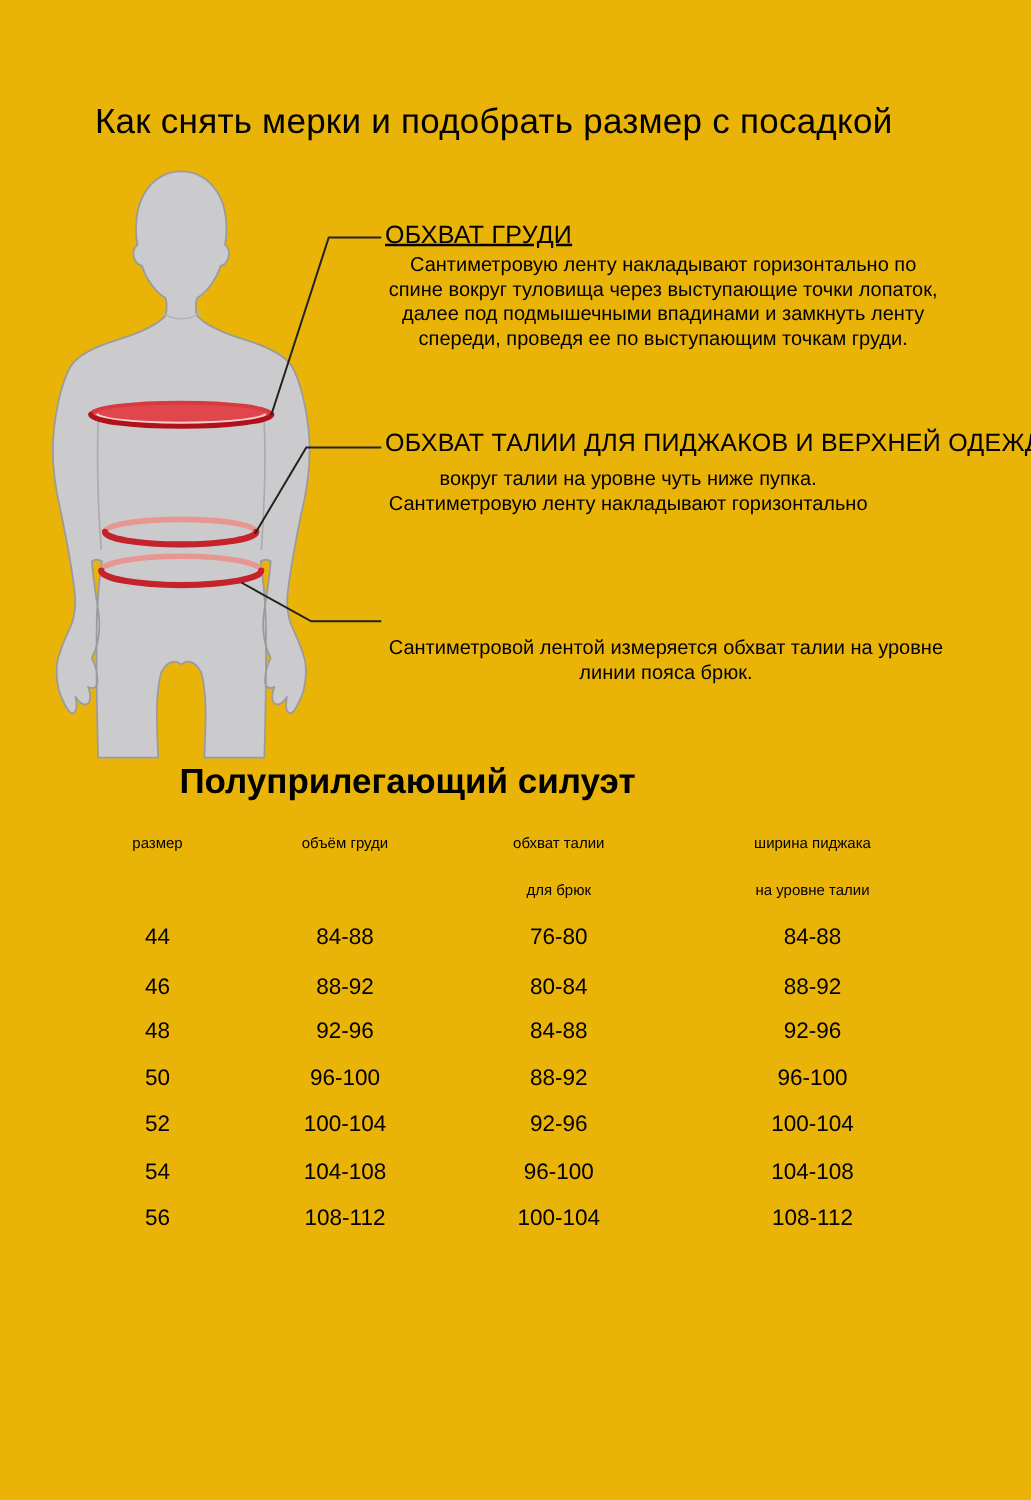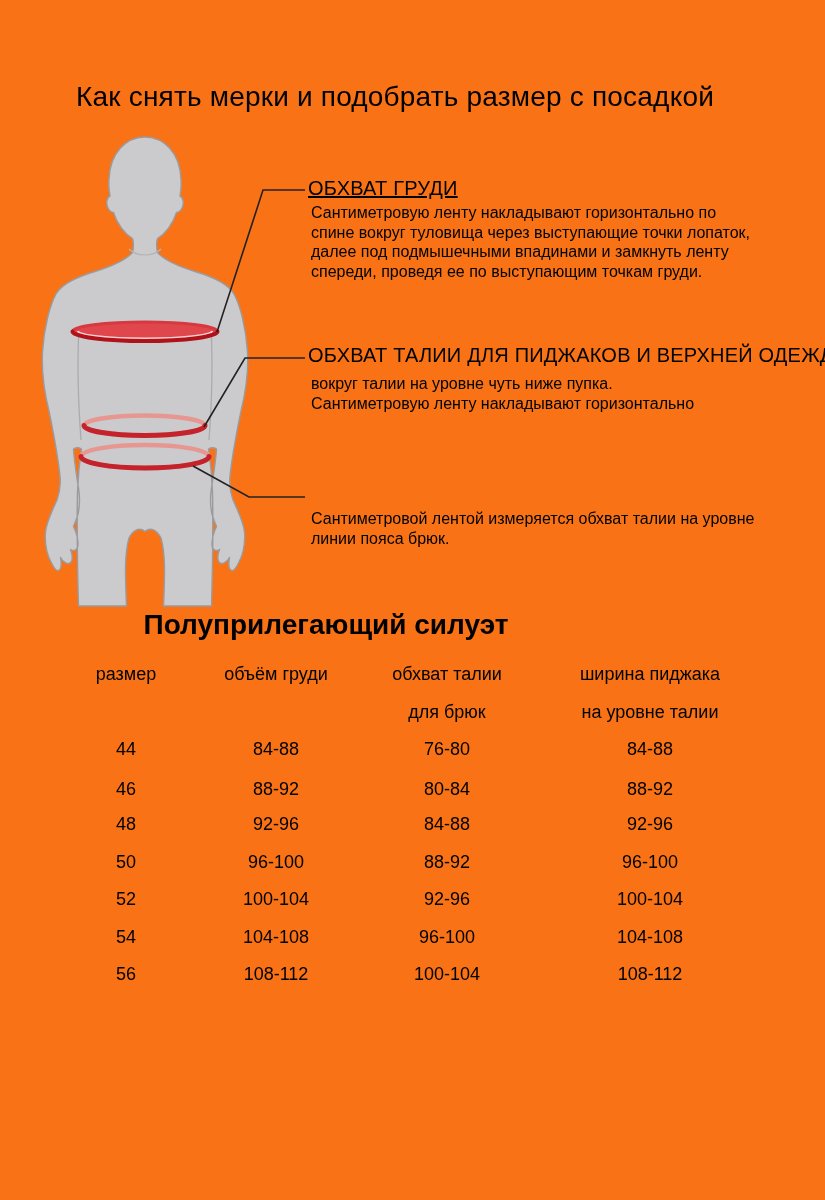--- a/index.html
+++ b/index.html
@@ -1,36 +1,36 @@
 <!DOCTYPE html>
 <html><head>
 <meta charset="utf-8">
 <style>
   html,body{margin:0;padding:0;}
   body{width:825px;height:1200px;background:#ffffff;overflow:hidden;
        font-family:"Liberation Sans","DejaVu Sans",sans-serif;color:#000;}
-  .page{position:relative;width:825px;height:1200px;background:#f97316;}
+  .page{position:relative;width:825px;height:1200px;background:#eab308;}
   .title{position:absolute;left:0;top:81px;width:790px;text-align:center;
          font-size:28px;font-weight:400;letter-spacing:.2px;}
   .diagram-svg{position:absolute;left:0;top:0;width:825px;height:1200px;}
   .ann{position:absolute;}
   .ann-h{font-size:20px;font-weight:400;white-space:nowrap;letter-spacing:.2px;}
-  .ann-body{position:absolute;}
+  .ann-body{position:absolute;text-align:center;}
   .ann-line{font-size:16px;line-height:19.7px;white-space:nowrap;}
   .tbl-title{position:absolute;left:0;top:611px;width:652px;text-align:center;
              font-size:28px;font-weight:700;line-height:28px;}
   .thead,.trow{position:absolute;left:55px;width:706px;display:grid;
                grid-template-columns:142px 158px 184px 222px;}
   .trow{height:37.5px;}
   .td{font-size:18px;line-height:37.5px;text-align:center;}
   .hline1{position:absolute;left:55px;top:664px;width:706px;display:grid;
           grid-template-columns:142px 158px 184px 222px;}
   .hline2{position:absolute;left:55px;top:702px;width:706px;display:grid;
           grid-template-columns:142px 158px 184px 222px;}
-  .hcell{font-size:18px;line-height:20px;text-align:center;}
+  .hcell{font-size:12px;line-height:20px;text-align:center;}
 </style>
 </head>
 <body>
 
 <div class="page">
 
   <svg class="diagram-svg" viewBox="0 0 825 1200" xmlns="http://www.w3.org/2000/svg">
 
     <path fill="#cbcbcd" stroke="#9b9b9e" stroke-width="1.4" stroke-linejoin="round" d="M 145 137
          C 164 137 180 153 181 179

